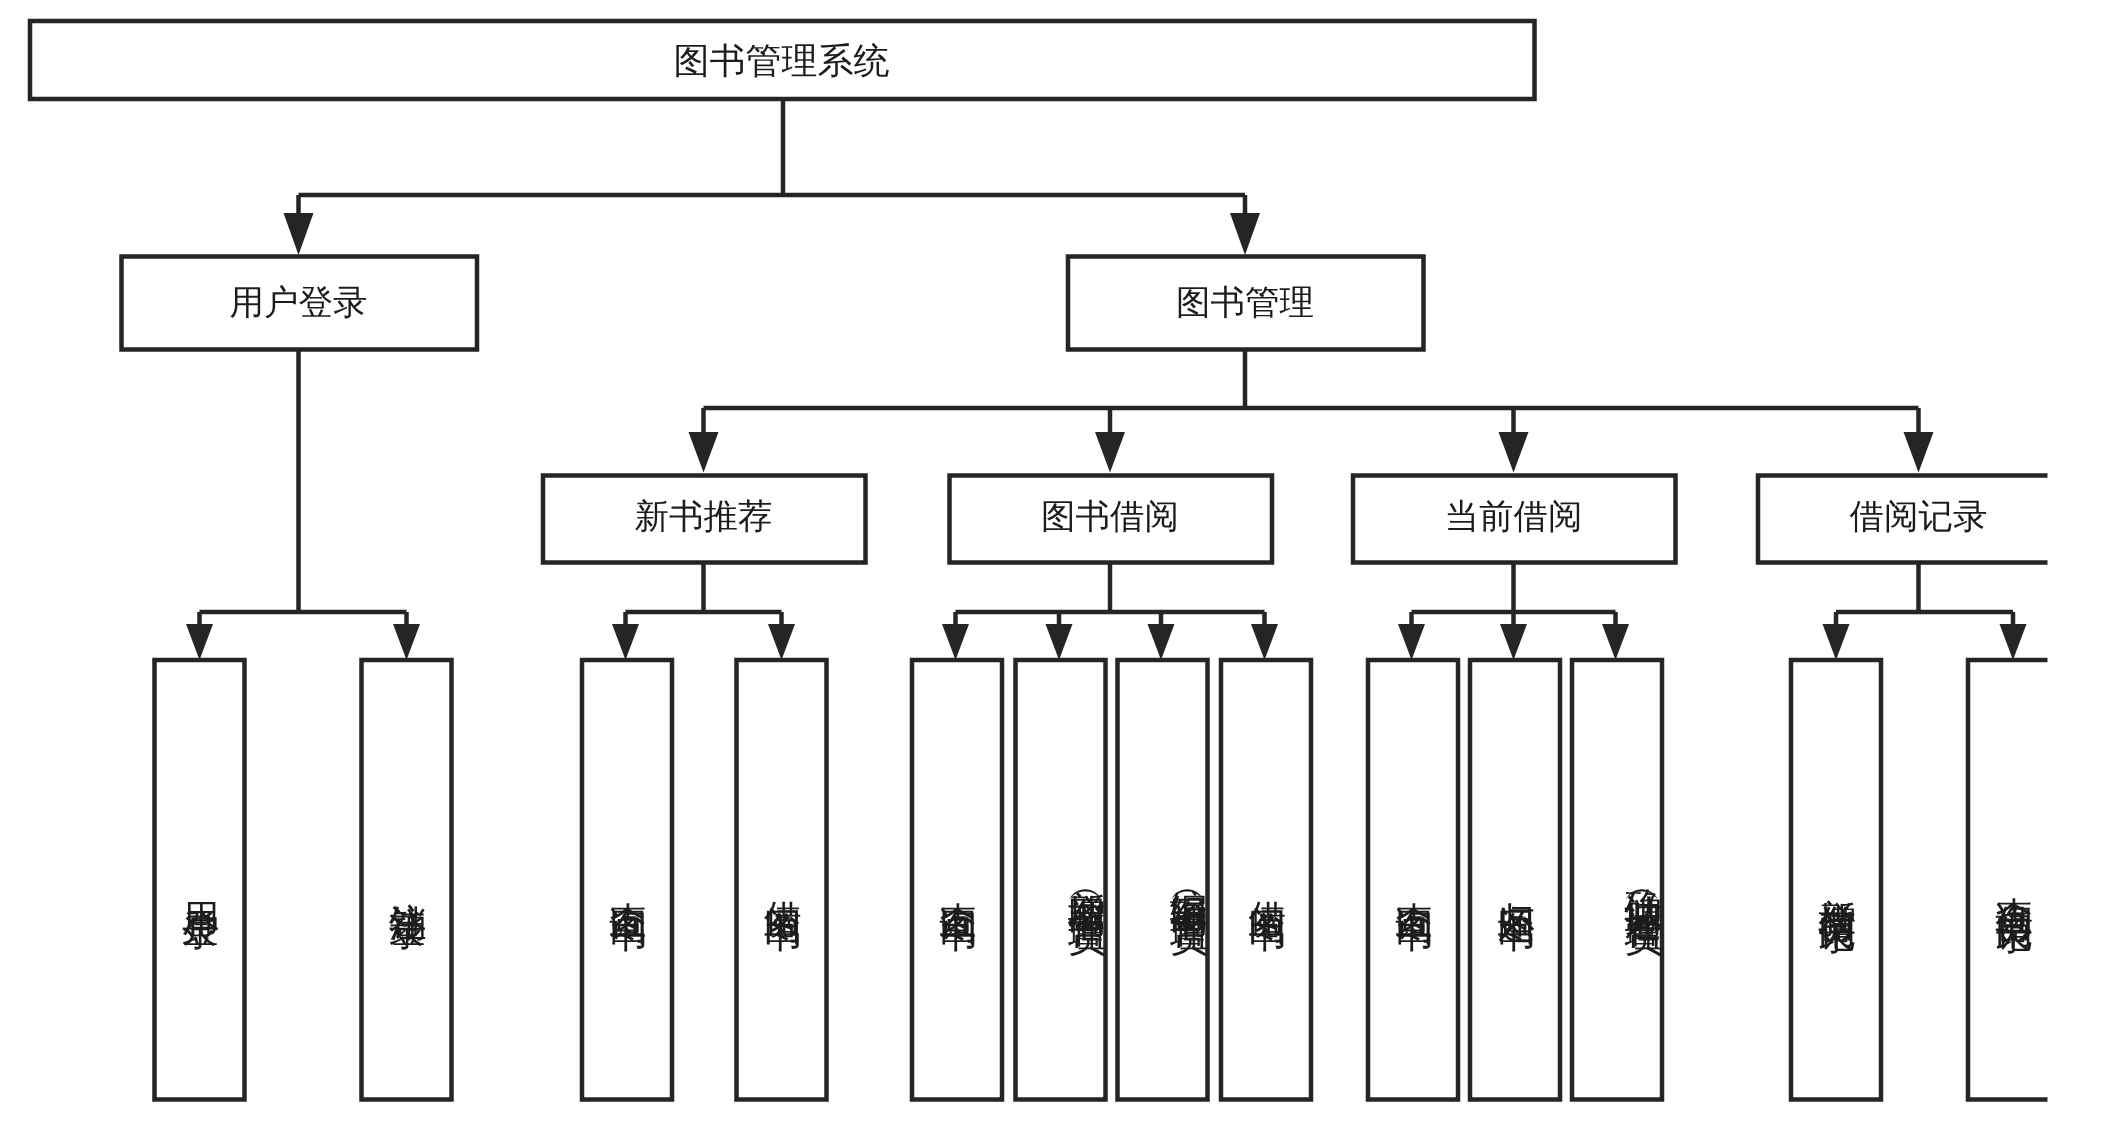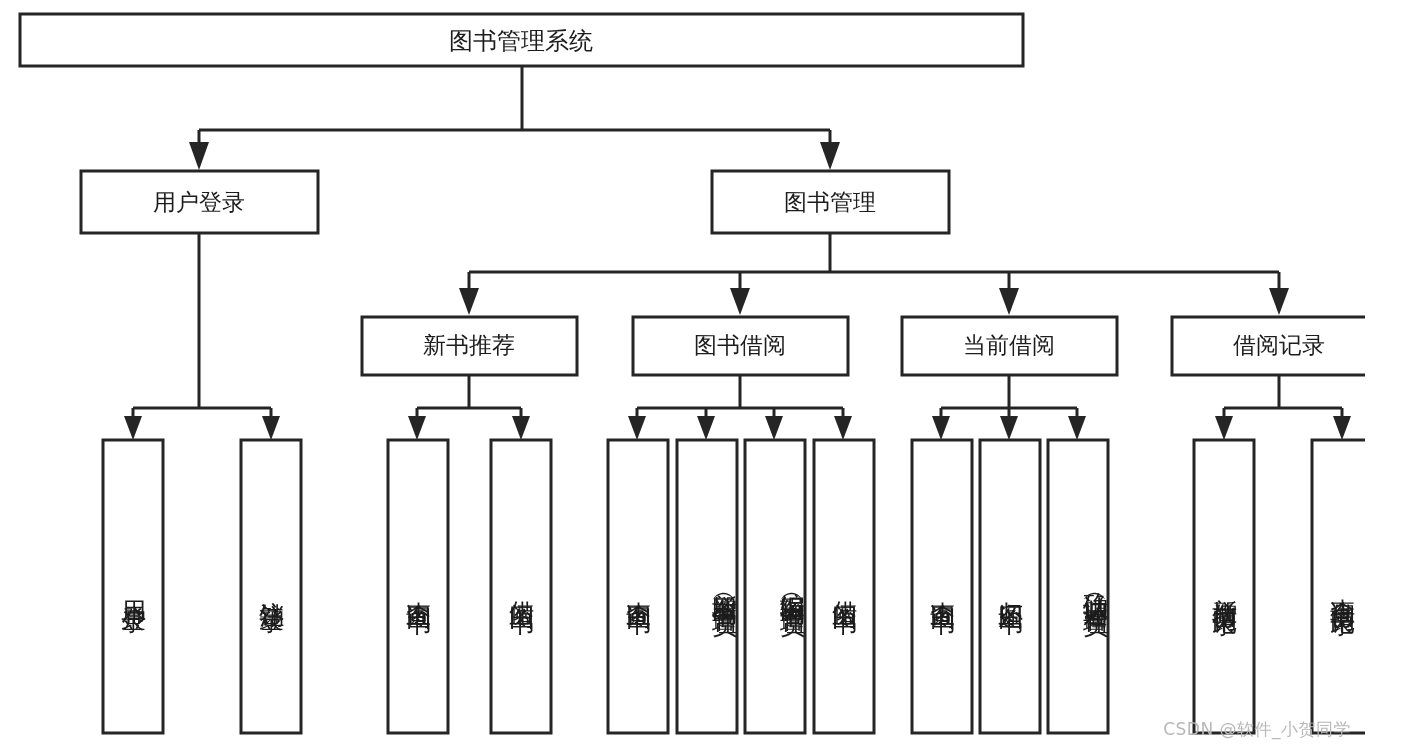--- a/index.html
+++ b/index.html
@@ -216,15 +216,14 @@
   <div class="leaf-label" style="left:608px; top:440px; width:60px; height:293px;">查询图书</div>
   <div class="leaf-label" style="left:677px; top:440px; width:60px; height:293px; align-items:flex-start;">新增图书（管理员）</div>
   <div class="leaf-label" style="left:745px; top:440px; width:60px; height:293px; align-items:flex-start;">编辑图书（管理员）</div>
   <div class="leaf-label" style="left:814px; top:440px; width:60px; height:293px;">借阅图书</div>
   <div class="leaf-label" style="left:912px; top:440px; width:60px; height:293px;">查询图书</div>
   <div class="leaf-label" style="left:980px; top:440px; width:60px; height:293px;">归还图书</div>
   <div class="leaf-label" style="left:1048px; top:440px; width:60px; height:293px; align-items:flex-start;">确认归还（管理员）</div>
   <div class="leaf-label" style="left:1194px; top:440px; width:60px; height:293px;">新增借阅记录</div>
   <div class="leaf-label" style="left:1312px; top:440px; width:60px; height:293px;">查询借阅记录</div>
 
-  <div class="watermark">CSDN @软件_小贺同学</div>
 
 </div>
 
 </body></html>

